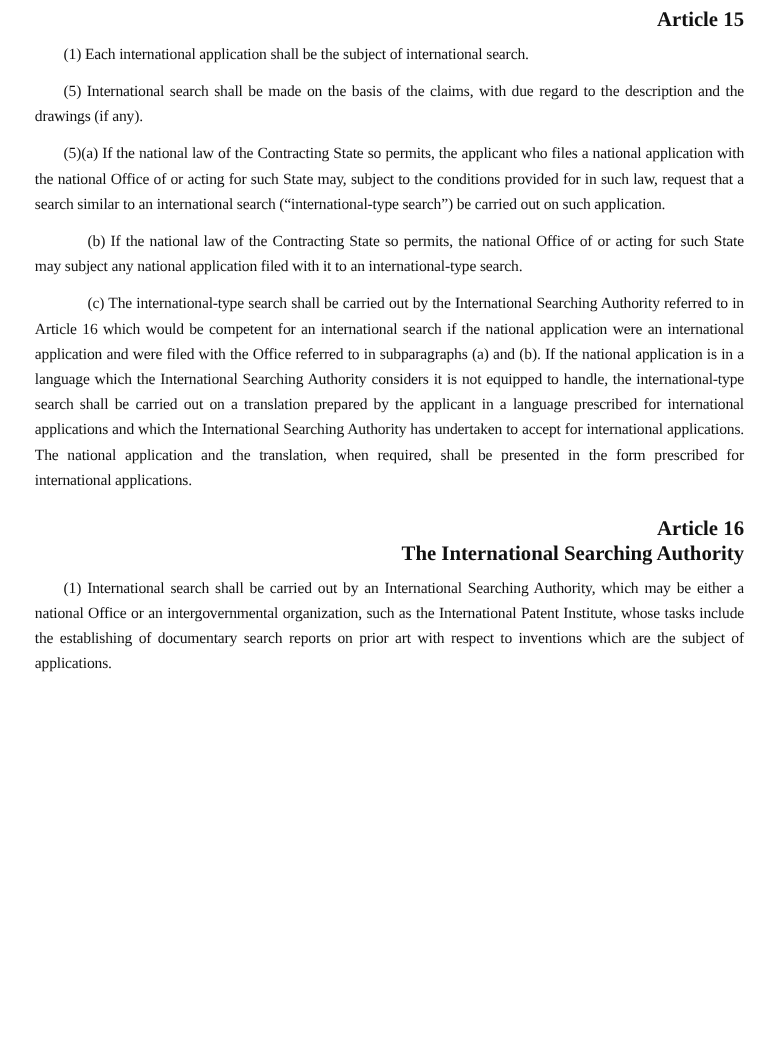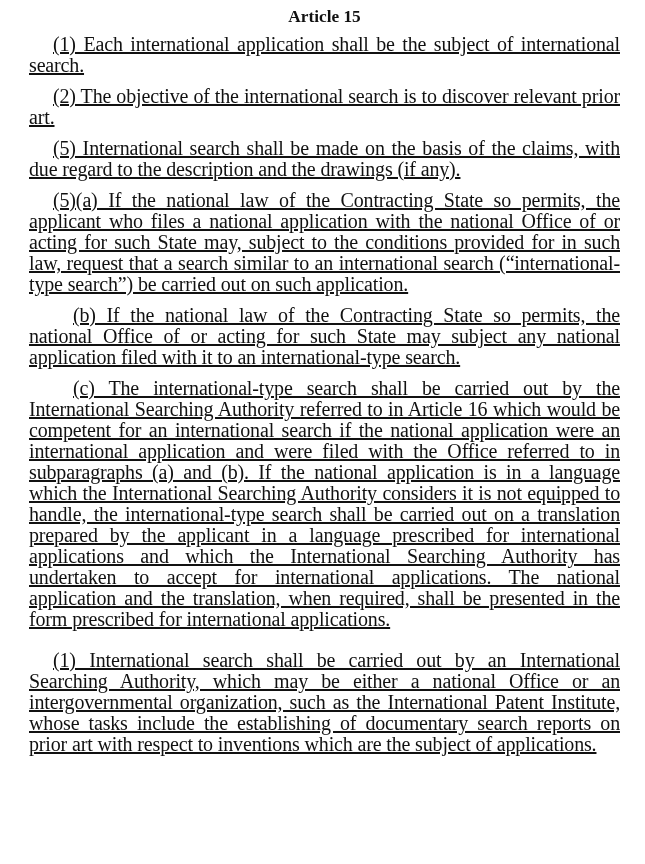--- a/index.html
+++ b/index.html
@@ -23,49 +23,52 @@
     }
     .article-heading {
       text-align: center;
       font-weight: bold;
       font-size: 17.3px;
       line-height: 21px;
       margin: 0;
     }
     .article-heading .num, .article-heading .title {
       display: block;
+      text-align: right;
     }
     .para {
-      font-size: 20px;
+      font-size: 13px;
       line-height: 21px;
       text-align: justify;
       margin: 0;
       letter-spacing: -0.15px;
-      text-decoration: underline;
     }
     .indent1 { text-indent: 24px; }
     .indent2 { text-indent: 44px; }
     .gap { margin-top: 10px; }
     .gap-first { margin-top: 7px; }
     .article16 { margin-top: 20px; }
   </style>
 </head>
 <body>
 
 <div class="page">
 
   <section>
     <h2 class="article-heading">
       <span class="num">Article 15</span>
     </h2>
     <p class="para indent1 gap-first">(1) Each international application shall be the subject of international search.</p>
-    <p class="para indent1 gap">(2) The objective of the international search is to discover relevant prior art.</p>
     <p class="para indent1 gap">(5) International search shall be made on the basis of the claims, with due regard to the description and the drawings (if any).</p>
     <p class="para indent1 gap">(5)(a) If the national law of the Contracting State so permits, the applicant who files a national application with the national Office of or acting for such State may, subject to the conditions provided for in such law, request that a search similar to an international search (“international-type search”) be carried out on such application.</p>
     <p class="para indent2 gap">(b) If the national law of the Contracting State so permits, the national Office of or acting for such State may subject any national application filed with it to an international-type search.</p>
     <p class="para indent2 gap">(c) The international-type search shall be carried out by the International Searching Authority referred to in Article 16 which would be competent for an international search if the national application were an international application and were filed with the Office referred to in subparagraphs (a) and (b).  If the national application is in a language which the International Searching Authority considers it is not equipped to handle, the international-type search shall be carried out on a translation prepared by the applicant in a language prescribed for international applications and which the International Searching Authority has undertaken to accept for international applications.  The national application and the translation, when required, shall be presented in the form prescribed for international applications.</p>
   </section>
 
   <section class="article16">
+    <h2 class="article-heading">
+      <span class="num">Article 16</span>
+      <span class="title">The International Searching Authority</span>
+    </h2>
     <p class="para indent1 gap-first">(1) International search shall be carried out by an International Searching Authority, which may be either a national Office or an intergovernmental organization, such as the International Patent Institute, whose tasks include the establishing of documentary search reports on prior art with respect to inventions which are the subject of applications.</p>
   </section>
 
 </div>
 
 </body></html>

